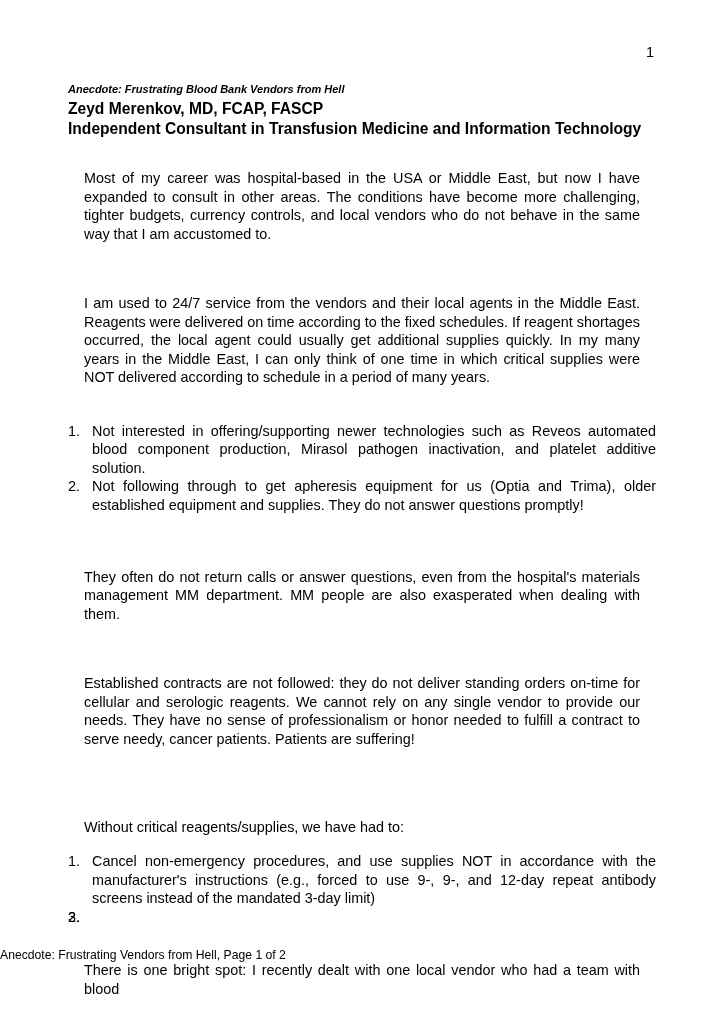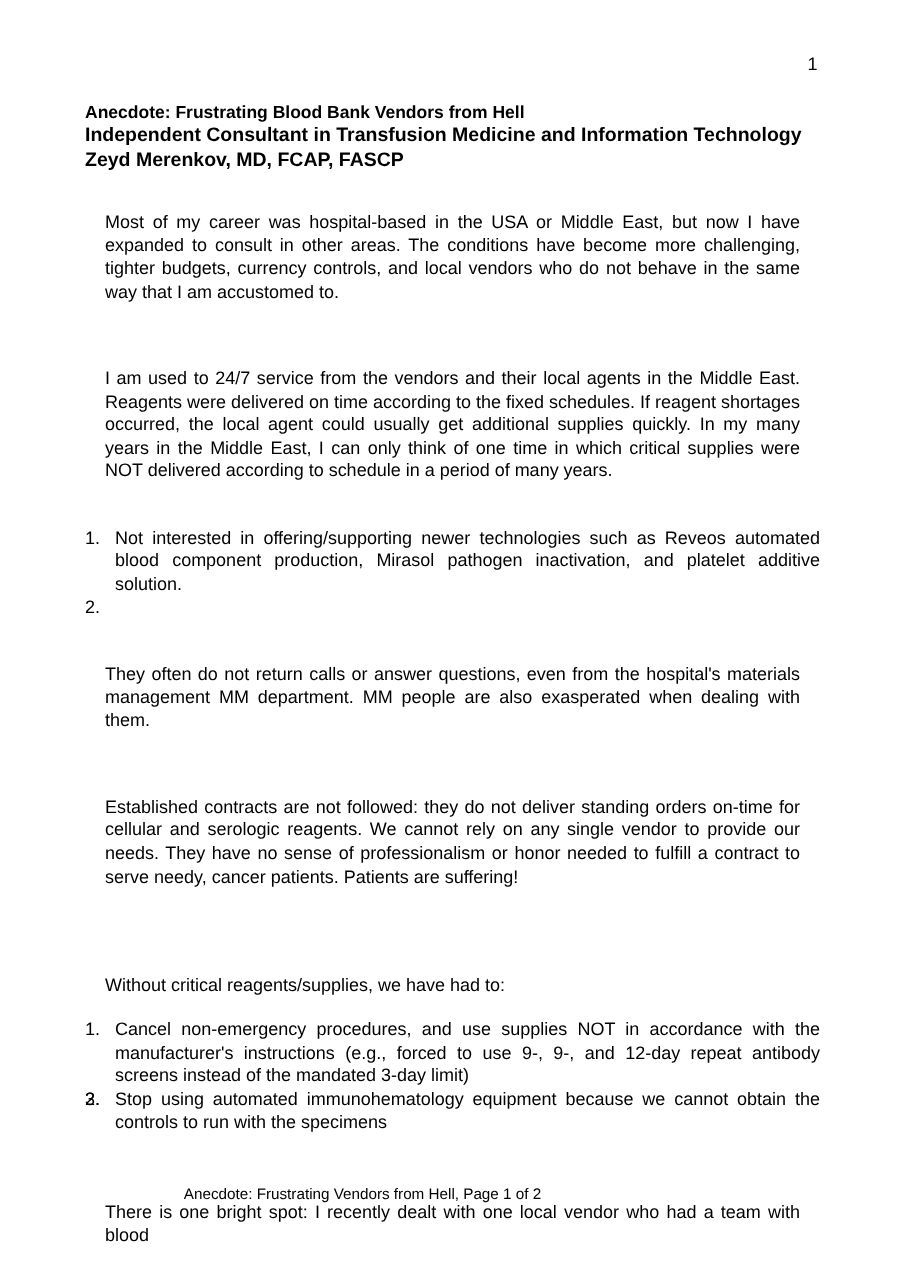--- a/index.html
+++ b/index.html
@@ -1,59 +1,59 @@
 <!DOCTYPE html>
 <html><head>
 <meta charset="utf-8">
 <style>
   html, body { margin: 0; padding: 0; background: #ffffff; }
   body { width: 724px; height: 1024px; position: relative; overflow: hidden;
          font-family: "Liberation Sans", sans-serif; color: #000; }
   .page-num { position: absolute; top: 44px; right: 70px; font-size: 14.5px; }
   .content { position: absolute; left: 68px; top: 79px; width: 588px; }
   .h { font-weight: bold; font-size: 15.6px; line-height: 20px; margin: 0; }
-  .h1 { font-size: 14px; }
+  .h1 { font-size: 11px; font-style: italic; }
   p { margin: 16px; font-size: 14.4px; line-height: 18.6px; text-align: justify; }
   .gap { height: 18.6px; }
   .gap-top { height: 14px; }
   ol { margin: 0; padding: 0; list-style: none; }
   ol li { font-size: 14.4px; line-height: 18.6px; text-align: justify; position: relative; padding-left: 24px; }
   ol li .num { position: absolute; left: 0; top: 0; }
-  .footer { position: absolute; top: 948px; left: 0; width: 580px; text-align: center; font-size: 12.2px; }
+  .footer { position: absolute; top: 948px; left: 0; width: 580px; text-align: left; font-size: 12.2px; }
 </style>
 </head>
 <body>
 
 <div class="page-num">1</div>
 
 <div class="content">
   <div class="h h1">Anecdote:  Frustrating Blood Bank Vendors from Hell</div>
+  <div class="h">Zeyd Merenkov, MD, FCAP, FASCP</div>
   <div class="h">Independent Consultant in Transfusion Medicine and Information Technology</div>
-  <div class="h">Zeyd Merenkov, MD, FCAP, FASCP</div>
   <div class="gap-top"></div>
 
   <p>Most of my career was hospital-based in the USA or Middle East, but now I have expanded to consult in other areas.  The conditions have become more challenging, tighter budgets, currency controls, and local vendors who do not behave in the same way that I am accustomed to.</p>
   <div class="gap"></div>
   <p>I am used to 24/7 service from the vendors and their local agents in the Middle East.  Reagents were delivered on time according to the fixed schedules.  If reagent shortages occurred, the local agent could usually get additional supplies quickly.  In my many years in the Middle East, I can only think of one time in which critical supplies were NOT delivered according to schedule in a period of many years.</p>
   <div class="gap"></div>
   <ol>
     <li><span class="num">1.</span><span>Not interested in offering/supporting newer technologies such as Reveos automated blood component production, Mirasol pathogen inactivation, and platelet additive solution.</span></li>
-    <li><span class="num">2.</span></li>
+    <li><span class="num">2.</span><span>Not following through to get apheresis equipment for us (Optia and Trima), older established equipment and supplies.  They do not answer questions promptly!</span></li>
   </ol>
   <div class="gap"></div>
   <div class="gap"></div>
   <p>They often do not return calls or answer questions, even from the hospital's materials management MM department.  MM people are also exasperated when dealing with them.</p>
   <div class="gap"></div>
   <p>Established contracts are not followed:  they do not deliver standing orders on-time for cellular and serologic reagents.  We cannot rely on any single vendor to provide our needs.  They have no sense of professionalism or honor needed to fulfill a contract to serve needy, cancer patients.  Patients are suffering!</p>
   <div class="gap"></div>
   <div class="gap"></div>
   <p>Without critical reagents/supplies, we have had to:</p>
   <ol>
     <li><span class="num">1.</span><span>Cancel non-emergency procedures, and use supplies NOT in accordance with the manufacturer's instructions (e.g., forced to use 9-, 9-, and 12-day repeat antibody screens instead of the mandated 3-day limit)</span></li>
     <li><span class="num">2.</span></li>
-    <li><span class="num">3.</span><span>Stop using automated immunohematology equipment because we cannot obtain the controls to run with the specimens</span></li>
+    <li><span class="num">3.</span></li>
   </ol>
   <div class="gap"></div>
   <div class="gap"></div>
   <p>There is one bright spot:  I recently dealt with one local vendor who had a team with blood</p>
 </div>
 
 <div class="footer">Anecdote:  Frustrating Vendors from Hell, Page 1 of 2</div>
 
 </body></html>

